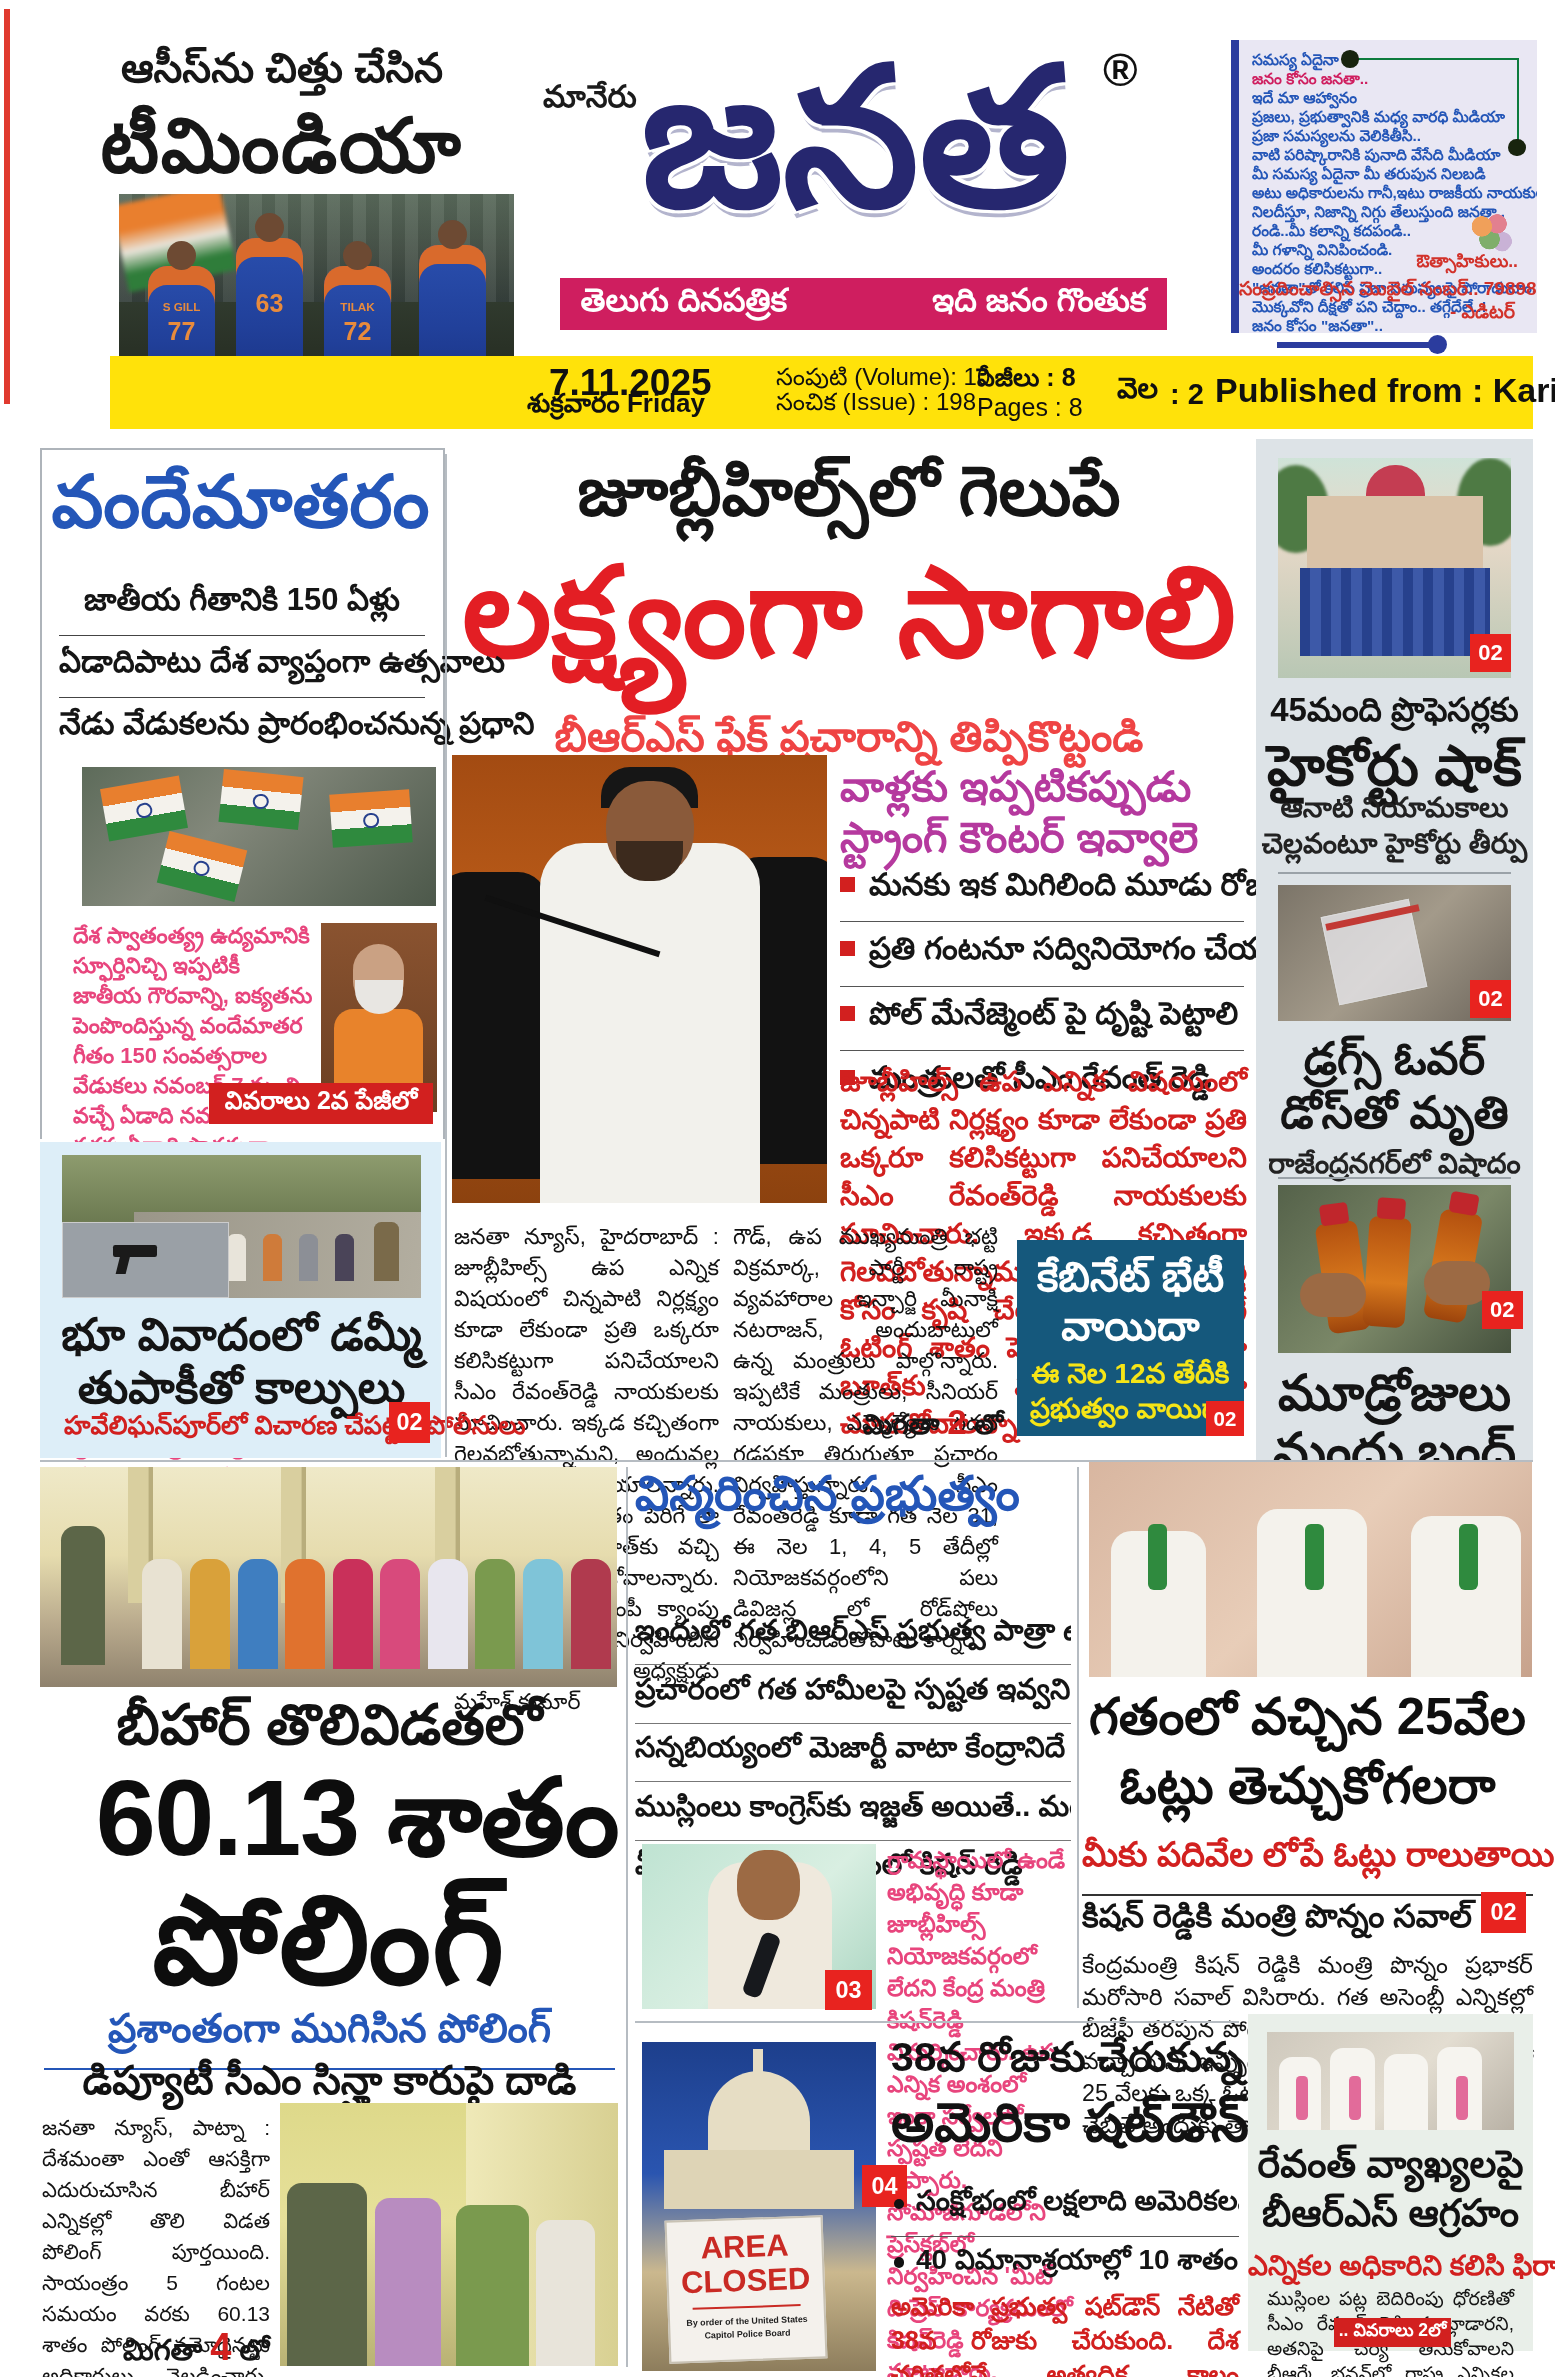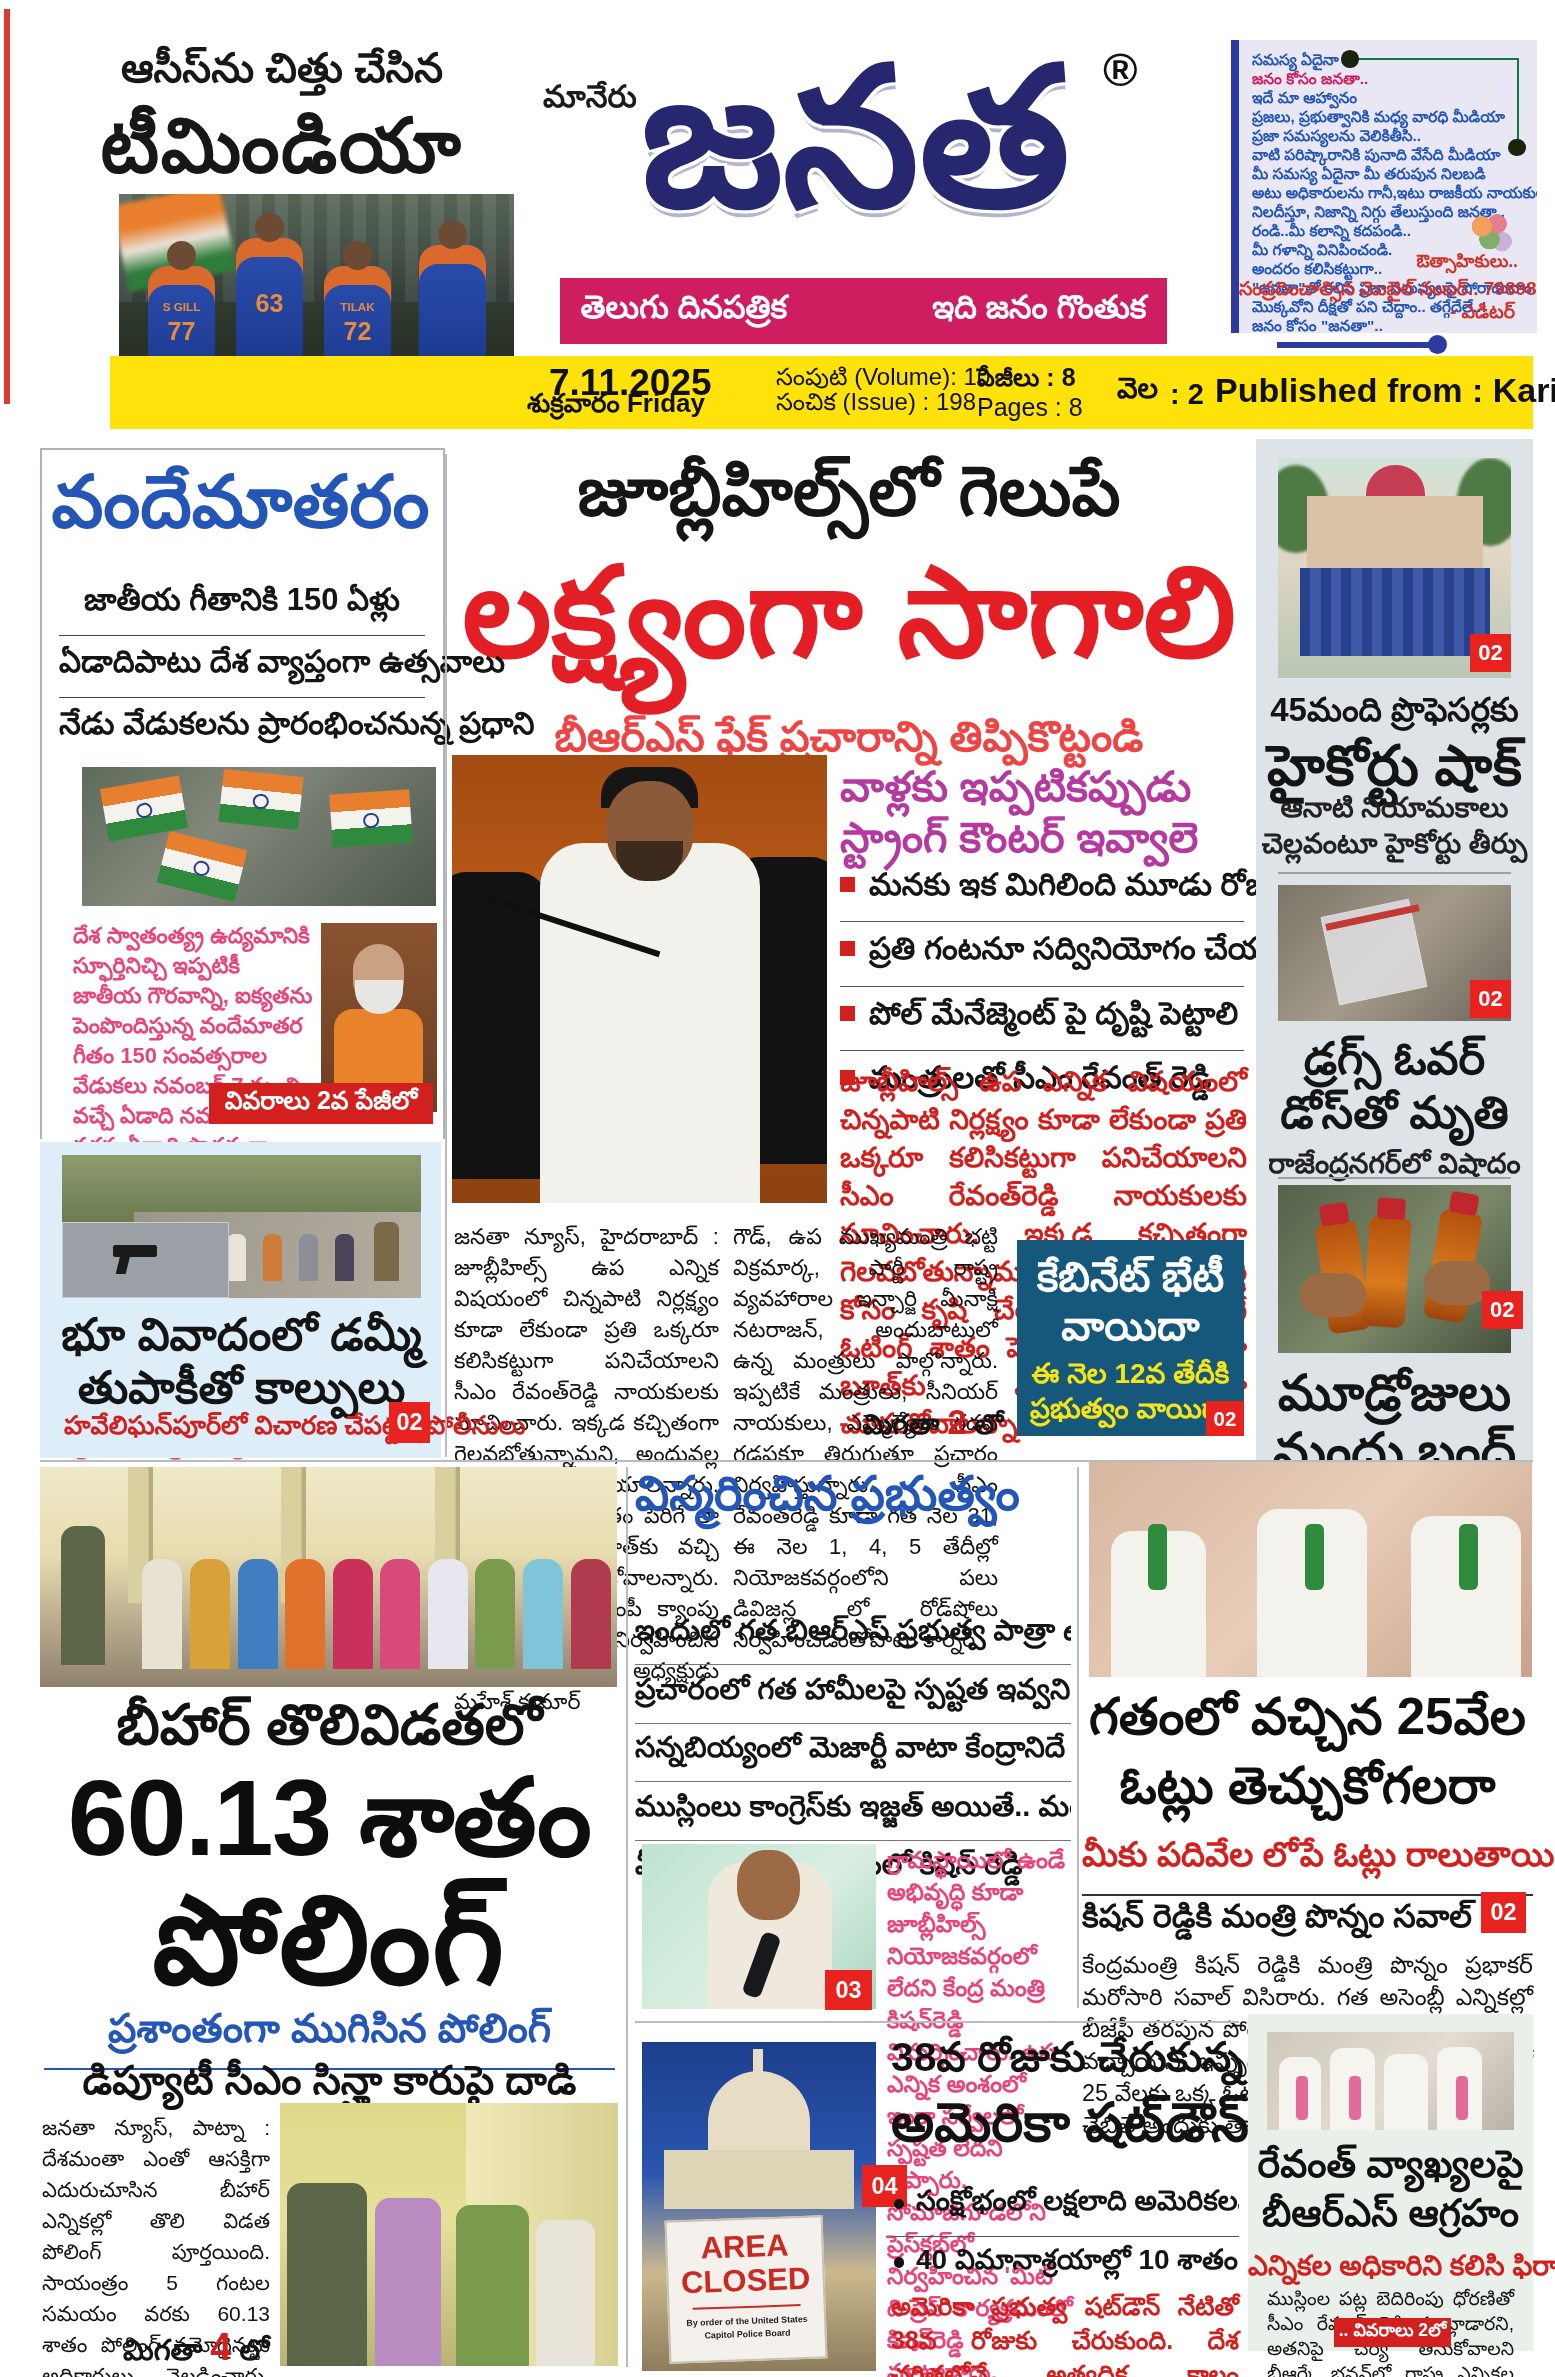--- a/index.html
+++ b/index.html
@@ -29,21 +29,21 @@
      background:linear-gradient(180deg,#2a4fae 0%,#21409a 60%,#1a3486 100%);box-shadow:inset 0 19px 0 #d96a2c;}
   .pp-head{position:absolute;top:-25px;left:19px;width:29px;height:29px;border-radius:50%;background:#6d4a33;}
   .pp-jersey{position:absolute;color:#e88b3c;font-weight:bold;text-align:center;width:100%;}
   .promo-badge{left:477px;top:357px;width:34px;height:32px;background:#e8231f;color:#fff;font-size:22px;font-weight:bold;
      display:flex;align-items:center;justify-content:center;}
   
   .mast-small{left:543px;top:79px;font-size:31px;font-weight:bold;color:#1b1b1b;}
   .mast-logo{left:563px;top:22px;width:585px;font-size:194px;font-weight:bold;color:var(--navy);line-height:1.2;
      text-shadow:-2.9px -2.9px 0 #fff,2.9px -2.9px 0 #fff,-2.9px 2.9px 0 #fff,2.9px 2.9px 0 #fff,0 7.3px 0 rgba(38,39,111,.35);}
   .mast-reg{left:1103px;top:42px;font-size:47px;font-weight:bold;color:#111;}
-  .mast-banner{left:560px;top:278px;width:607px;height:66px;background:var(--crimson);color:#fff;
+  .mast-banner{left:560px;top:278px;width:607px;height:52px;background:var(--crimson);color:#fff;
      display:flex;align-items:center;justify-content:space-between;padding:0 20.5px;box-sizing:border-box;
      font-size:32px;font-weight:bold;}
   
   .invite{left:1231px;top:40px;width:306px;height:293px;background:#e9e7f3;border-left:8.8px solid #2b3c9e;
      padding:10.2px 7.3px 7.3px 13px;box-sizing:border-box;overflow:hidden;}
   .invite-line{font-size:15.4px;line-height:19px;font-weight:bold;color:#2456b8;white-space:nowrap;}
   .invite-line:nth-child(2){color:var(--crimson);}
   .invite-green{position:absolute;left:110px;top:17.6px;width:168px;height:88px;border-top:2.9px solid #0c7a3c;border-right:2.9px solid #0c7a3c;}
   .invite-dot1{position:absolute;left:102px;top:10.2px;width:17.6px;height:17.6px;border-radius:50%;background:#18240e;}
   .invite-dot2{position:absolute;right:-8.8px;bottom:-8.8px;width:17.6px;height:17.6px;border-radius:50%;background:#18240e;}
@@ -142,21 +142,21 @@
   .liquor-photo{top:746px;height:168px;background:linear-gradient(135deg,#55624a,#7b8868 55%,#46523e);}
   .bottle{position:absolute;width:42px;height:110px;border-radius:8.8px;background:linear-gradient(180deg,#b3500f,#d97a1d 60%,#9c440c);}
   .bottle:before{content:"";position:absolute;left:7.3px;top:-19px;width:28px;height:20.5px;background:#c0262c;border-radius:4.4px;}
   .hand{position:absolute;width:66px;height:44px;border-radius:22px;background:#9c6a44;}
   
   .queue-photo{left:40px;top:1467px;width:577px;height:220px;overflow:hidden;background:linear-gradient(180deg,#efe9c8 0%,#e6dcae 40%,#b8a98c 72%,#8f826d 100%);}
   .q-pillar{position:absolute;top:0;width:25px;height:62%;background:#d9cf9f;box-shadow:inset -4.4px 0 0 #b8ad7c;}
   .q-person{position:absolute;bottom:8%;width:40px;height:110px;border-radius:16px 16px 0 0;}
   .q-soldier{position:absolute;left:20.5px;bottom:10%;width:44px;height:139px;border-radius:14.6px 14.6px 0 0;background:#5c6648;}
   .bihar-kicker{left:44px;top:1692px;width:571px;font-size:56px;font-weight:bold;color:#121212;text-align:center;}
-  .bihar-big1{left:40px;top:1755px;width:578px;font-size:108px;font-weight:bold;color:#0d0d0d;text-align:center;letter-spacing:-1.5px;}
+  .bihar-big1{left:40px;top:1755px;width:578px;font-size:108px;font-weight:bold;color:#0d0d0d;text-align:right;letter-spacing:-1.5px;}
   .bihar-big2{left:40px;top:1870px;width:578px;font-size:123px;font-weight:bold;color:#0d0d0d;text-align:center;letter-spacing:1.5px;}
   .bihar-bluesub{left:44px;top:2006px;width:571px;font-size:40px;font-weight:bold;color:#2456b8;text-align:center;border-bottom:2.2px solid #2456b8;padding-bottom:7.3px;}
   .bihar-attack{left:44px;top:2058px;width:571px;font-size:40px;font-weight:bold;color:#121212;text-align:center;}
   .bihar-body{left:42px;top:2112px;width:228px;font-size:21px;line-height:31px;color:#141414;text-align:justify;}
   .bihar-more{left:123px;top:2326px;font-size:29px;font-weight:bold;color:#141414;}
   .bihar-more b{color:#d2201f;font-size:38px;}
   .sinha-photo{left:280px;top:2103px;width:338px;height:263px;overflow:hidden;background:linear-gradient(180deg,#ded98a 0%,#e6e09a 45%,#b9b274 100%);}
   .sp-corridor{position:absolute;left:55%;top:0;width:45%;height:100%;background:linear-gradient(90deg,#efe9b8,#d8d092);}
   .sp-person{position:absolute;bottom:0;border-radius:14.6px 14.6px 0 0;}
   

